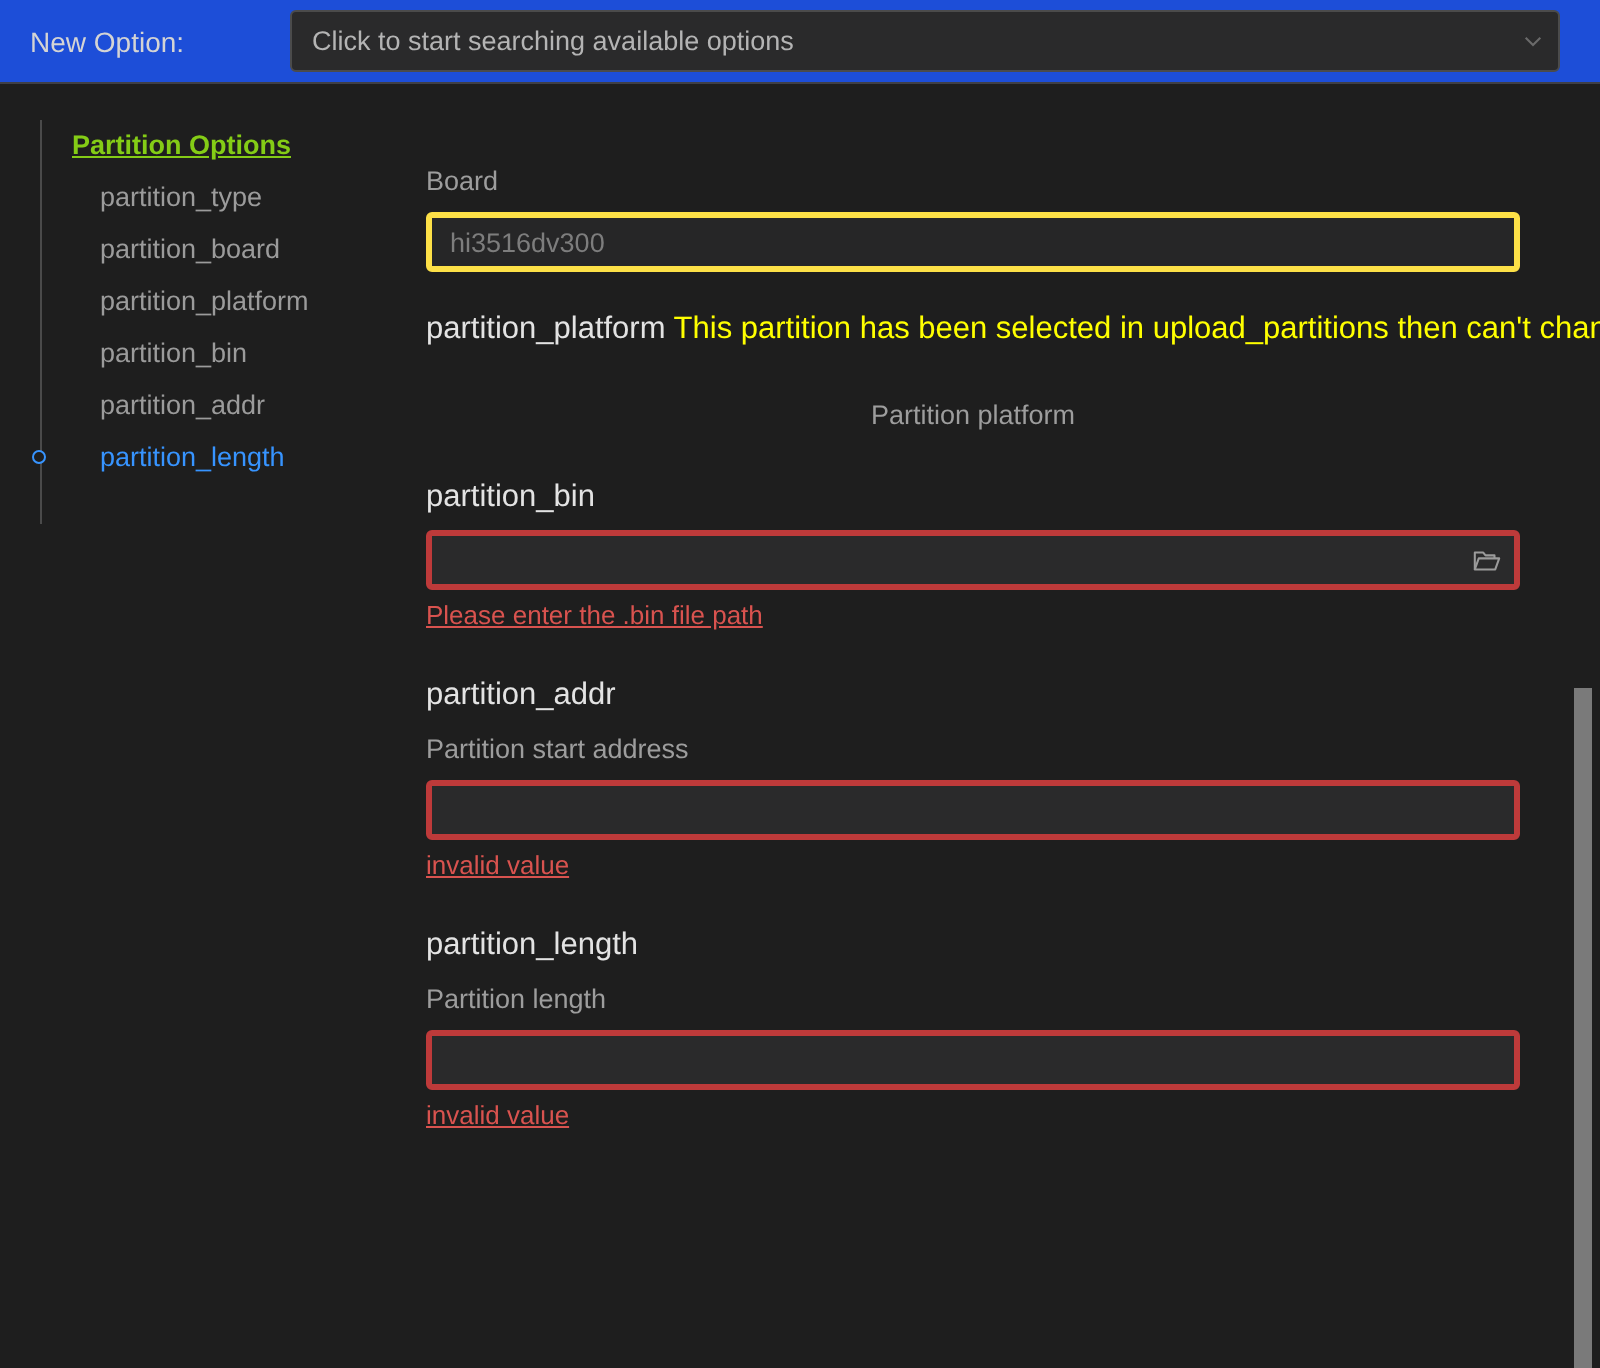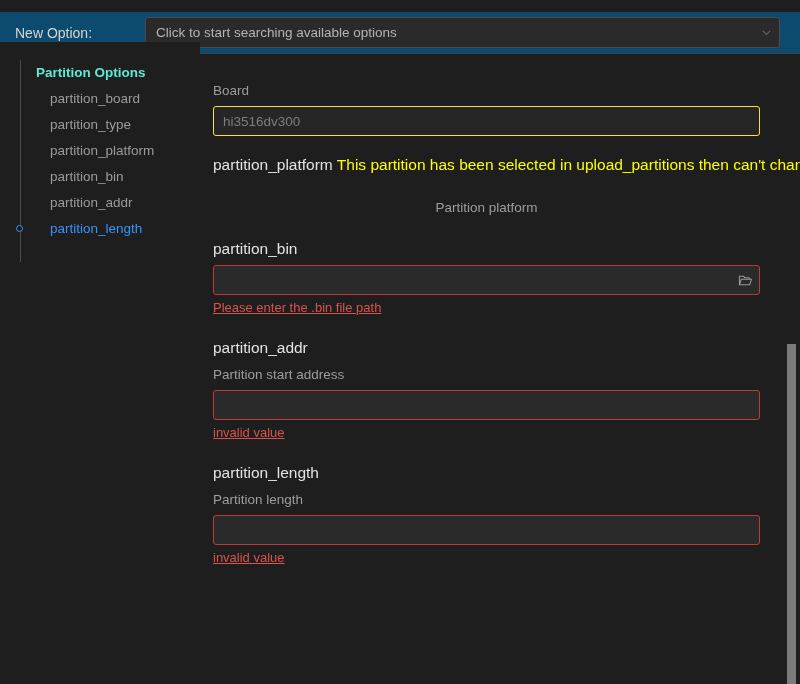--- a/index.html
+++ b/index.html
@@ -12,24 +12,24 @@
     background: #1e1e1e;
     font-family: "Liberation Sans", sans-serif;
     color: #cccccc;
     overflow: hidden;
     position: relative;
   }
 
   
   .topbar {
     position: absolute;
-    left: 0; top: 12px;
+    left: 0; top: 0;
     width: 800px;
     height: 42px;
-    background: #0c4a6e;
+    background: #1d4ed8;
     border-bottom: 1px solid #3f3f46;
     box-sizing: border-box;
     display: flex;
     align-items: center;
   }
   .topbar-label {
     margin-left: 15px;
     font-size: 14px;
     color: #d4d4d4;
     white-space: nowrap;
@@ -85,25 +85,26 @@
   }
   .toc {
     position: absolute;
     left: 0;
     top: 18px;
     width: 200px;
   }
   .toc-title {
     font-size: 13.5px;
     font-weight: bold;
-    color: #5eead4;
+    color: #84cc16;
     padding-left: 36px;
     height: 26px;
     line-height: 26px;
     white-space: nowrap;
+    text-decoration: underline;
   }
   .toc-item {
     position: relative;
     font-size: 13.5px;
     color: #9b9b9b;
     padding-left: 50px;
     height: 26px;
     line-height: 26px;
     white-space: nowrap;
     cursor: pointer;
@@ -152,21 +153,21 @@
   .sec-desc {
     font-size: 13.5px;
     color: #9d9d9d;
     line-height: 18px;
     margin-top: 30px;
   }
   .field {
     position: relative;
     height: 30px;
     background: #2a2a2b;
-    border: 1px solid #fde047;
+    border: 3px solid #fde047;
     border-radius: 3px;
     box-sizing: border-box;
     display: flex;
     align-items: center;
     cursor: text;
   }
   .field.error {
     border-color: #be3a3a;
   }
   .field.disabled {
@@ -227,24 +228,24 @@
       </svg>
     </span>
   </div>
 </div>
 
 <div class="sidebar">
   <div class="toc-rail"></div>
   <div class="toc">
     <div class="toc-title">Partition Options</div>
     <div class="toc-item">
+      <span>partition_type</span>
+    </div>
+    <div class="toc-item">
       <span>partition_board</span>
-    </div>
-    <div class="toc-item">
-      <span>partition_type</span>
     </div>
     <div class="toc-item">
       <span>partition_platform</span>
     </div>
     <div class="toc-item">
       <span>partition_bin</span>
     </div>
     <div class="toc-item">
       <span>partition_addr</span>
     </div>

